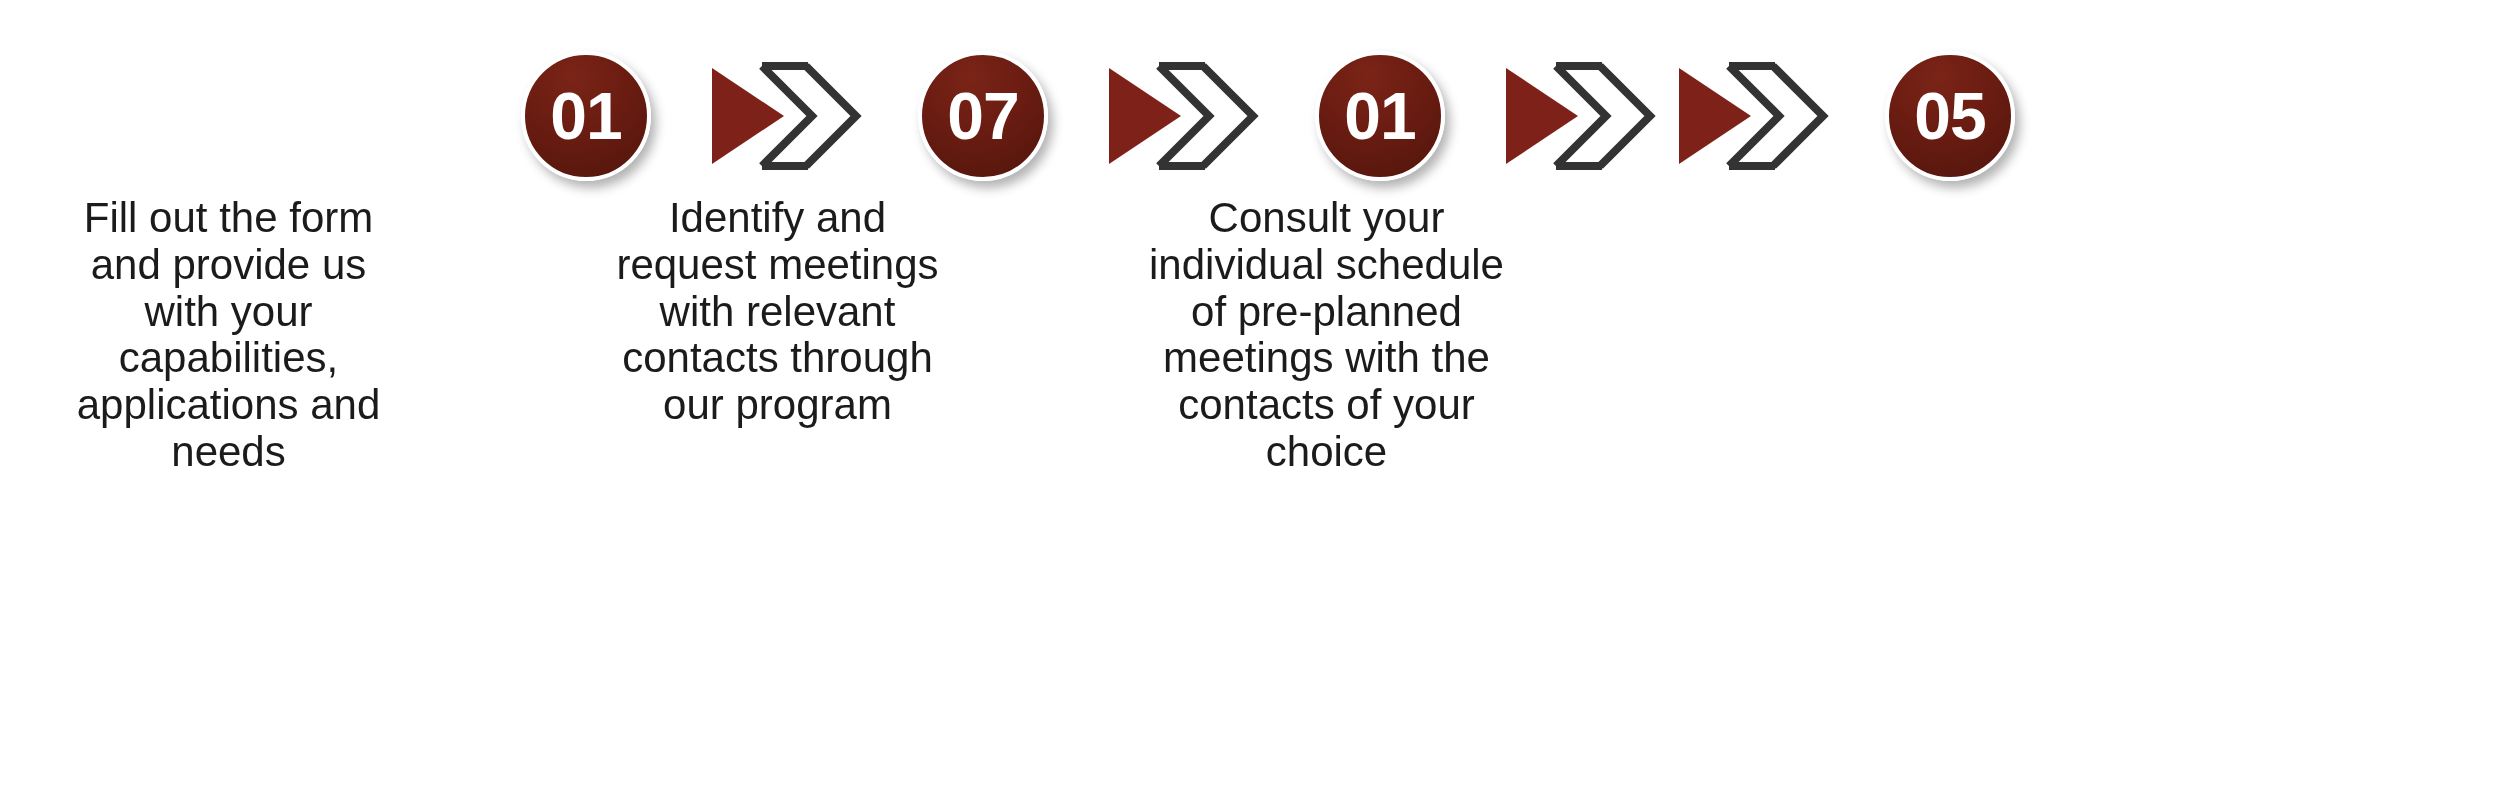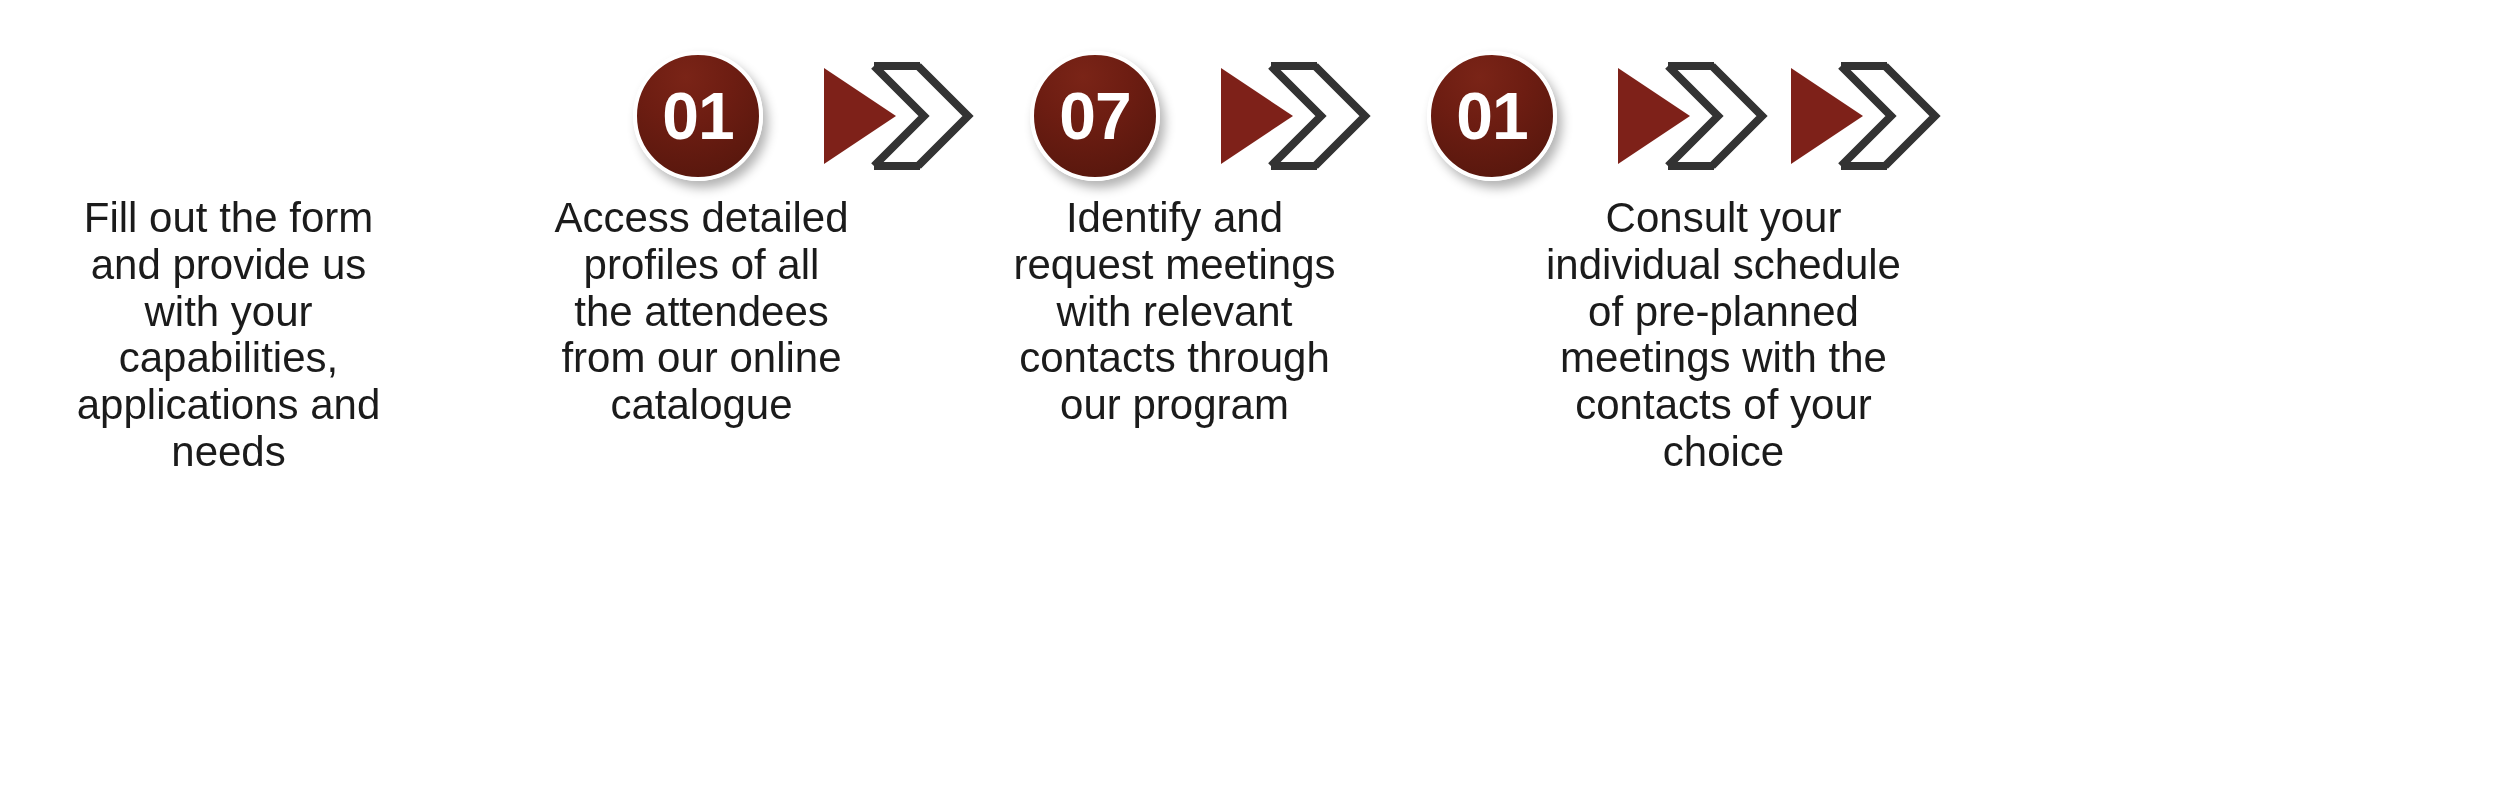--- a/index.html
+++ b/index.html
@@ -172,36 +172,36 @@
     <div class="arrow-cell">
       <svg width="173" height="112" viewBox="0 0 173 112" aria-hidden="true">
         <polygon points="14,8 14,104 86,56" fill="#7e2119"></polygon>
         <polyline points="64,6 114,56 64,106" fill="none" stroke="#333333" stroke-width="8"></polyline>
         <polyline points="108,6 158,56 108,106" fill="none" stroke="#333333" stroke-width="8"></polyline>
         <line x1="64" y1="6" x2="110" y2="6" stroke="#333333" stroke-width="8"></line>
         <line x1="64" y1="106" x2="110" y2="106" stroke="#333333" stroke-width="8"></line>
       </svg>
     </div>
 
+    <div class="step-node">
+      <div class="badge">
+        <span class="badge-label">05</span>
+      </div>
+    </div>
 
   </div>
 
   <div class="caption-row">
     <div class="caption-col c1">Fill out the form
 and provide us
 with your
 capabilities,
 applications and
 needs</div>
     <div class="caption-spacer"></div>
-    <div class="caption-col">Access detailed
-profiles of all
-the attendees
-from our online
-catalogue</div>
     <div class="caption-spacer"></div>
     <div class="caption-col">Identify and
 request meetings
 with relevant
 contacts through
 our program</div>
     <div class="caption-spacer"></div>
     <div class="caption-spacer"></div>
     <div class="caption-col">Consult your
 individual schedule

